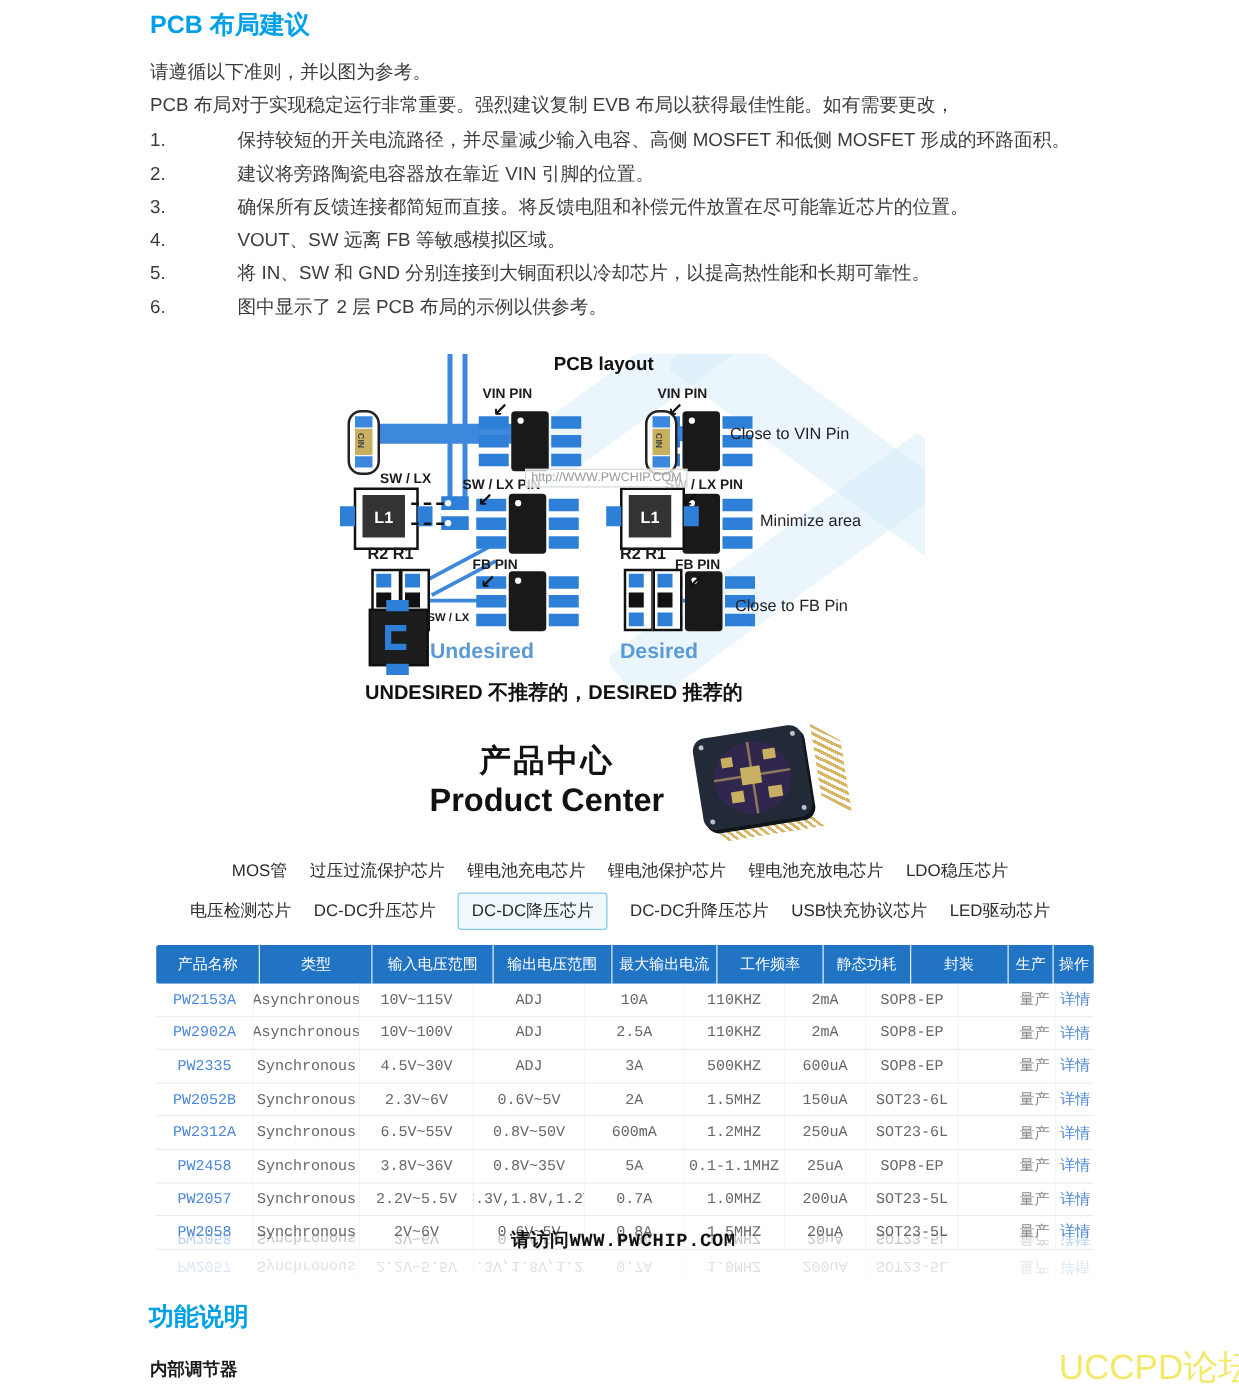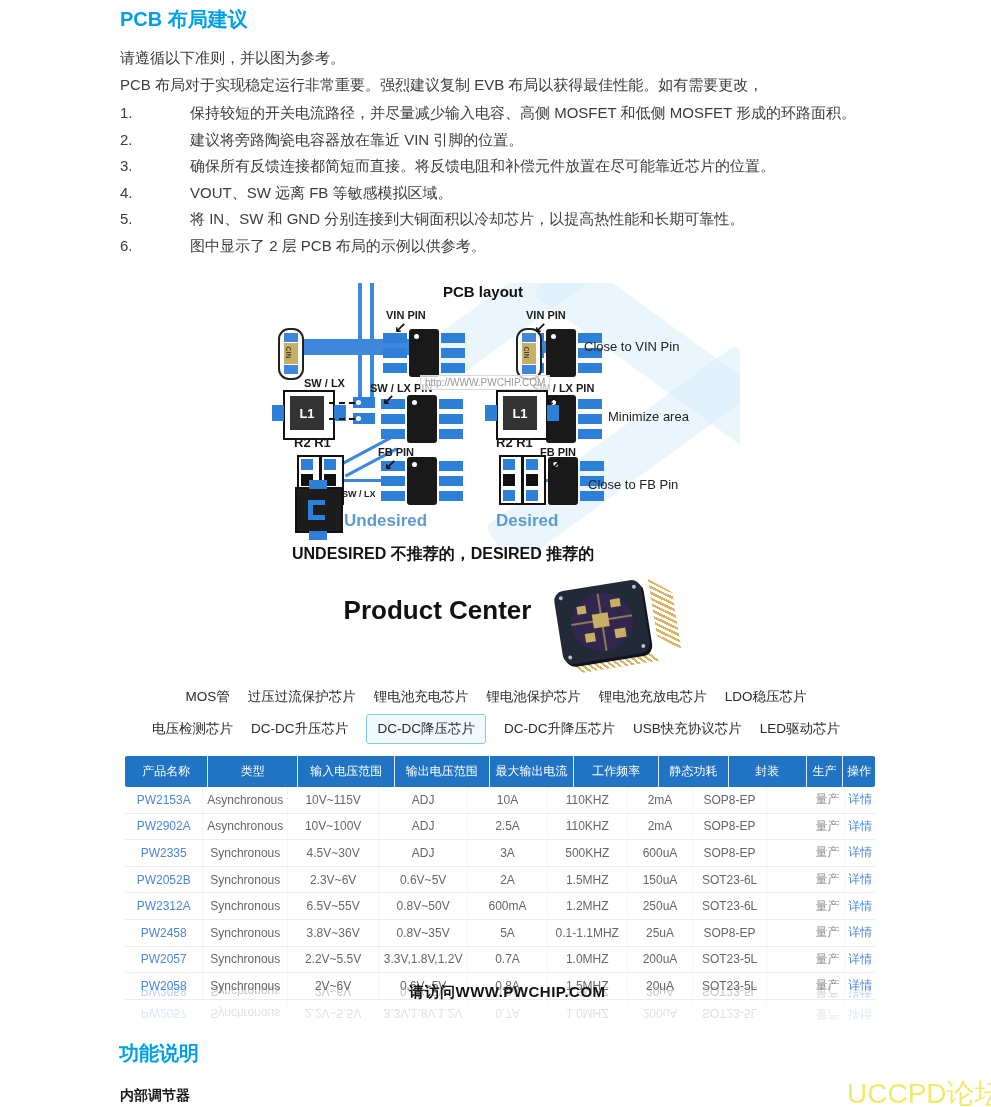--- a/index.html
+++ b/index.html
@@ -65,21 +65,21 @@
   .c-body{position:absolute;left:8px;top:2px;width:88px;height:74px;background:#212a36;border-radius:10px;box-shadow:2px 3px 0 #10151c;}
   .c-die{position:absolute;left:13px;top:8px;width:62px;height:58px;border-radius:50%;background:#31264e;overflow:hidden;}
   .c-die b{position:absolute;background:var(--gold);}
   .screw{position:absolute;width:4px;height:4px;border-radius:50%;background:#b9c2cc;}
   
   #cats1{left:118px;top:688px;width:756px;text-align:center;font-size:13.5px;color:#2b2b2b;}
   #cats2{left:118px;top:714px;width:756px;display:flex;justify-content:center;align-items:center;font-size:13.5px;color:#2b2b2b;}
   .cat{margin:0 9px;white-space:nowrap;cursor:pointer;}
   .cat.active{border:1px solid #7fc9ea;background:#f0fafe;padding:5px 10px;border-radius:3px;}
   
-  #ptable{left:125px;top:756px;width:750px;height:290px;font-size:12px;}
+  #ptable{left:125px;top:756px;width:750px;height:290px;font-size:12px;font-family:Liberation Mono, monospace;}
   .thead{display:flex;height:31px;background:var(--thead);border-radius:2px;}
   .th{display:flex;align-items:center;justify-content:center;color:#fff;border-right:1px solid rgba(255,255,255,.85);box-sizing:border-box;white-space:nowrap;overflow:hidden;}
   .th:last-child{border-right:none;}
   .trow{display:flex;height:25.6px;border-bottom:1px solid #ececec;background:#fff;}
   .td{display:flex;align-items:center;justify-content:center;color:#666;border-right:1px solid #f5f5f5;box-sizing:border-box;white-space:nowrap;overflow:hidden;}
   .td:last-child{border-right:none;}
   .td.c0,.td.c9{color:var(--link);cursor:pointer;}
   .td.c8{color:#888;margin-left:44px;}
   .ghost{position:absolute;left:0;width:100%;transform:scaleY(-1);}
   .ghost .trow{border-bottom:none;background:transparent;}
@@ -272,20 +272,21 @@
   <span class="note" style="left:314px;top:56px;">Close to VIN Pin</span>
   <span class="note" style="left:338px;top:126px;">Minimize area</span>
   <span class="note" style="left:318px;top:194px;">Close to FB Pin</span>
   <span class="dlabel" style="left:74px;top:228px;">Undesired</span>
   <span class="dlabel" style="left:226px;top:228px;">Desired</span>
   <span class="urlbox">http://WWW.PWCHIP.COM</span>
 </div>
 <div class="abs" id="caption">UNDESIRED 不推荐的，DESIRED 推荐的</div>
 
 <div class="abs" id="pc-title">
+  <div id="pc-cn">产品中心</div>
   <div id="pc-en">Product Center</div>
 </div>
 <div class="chip">
   <div class="c-rot">
     <div class="pins-r"></div>
     <div class="pins-b"></div>
     <div class="c-body">
       <div class="c-die">
         <b style="left:22px;top:20px;width:16px;height:14px;"></b>
         <b style="left:8px;top:10px;width:9px;height:8px;"></b>

